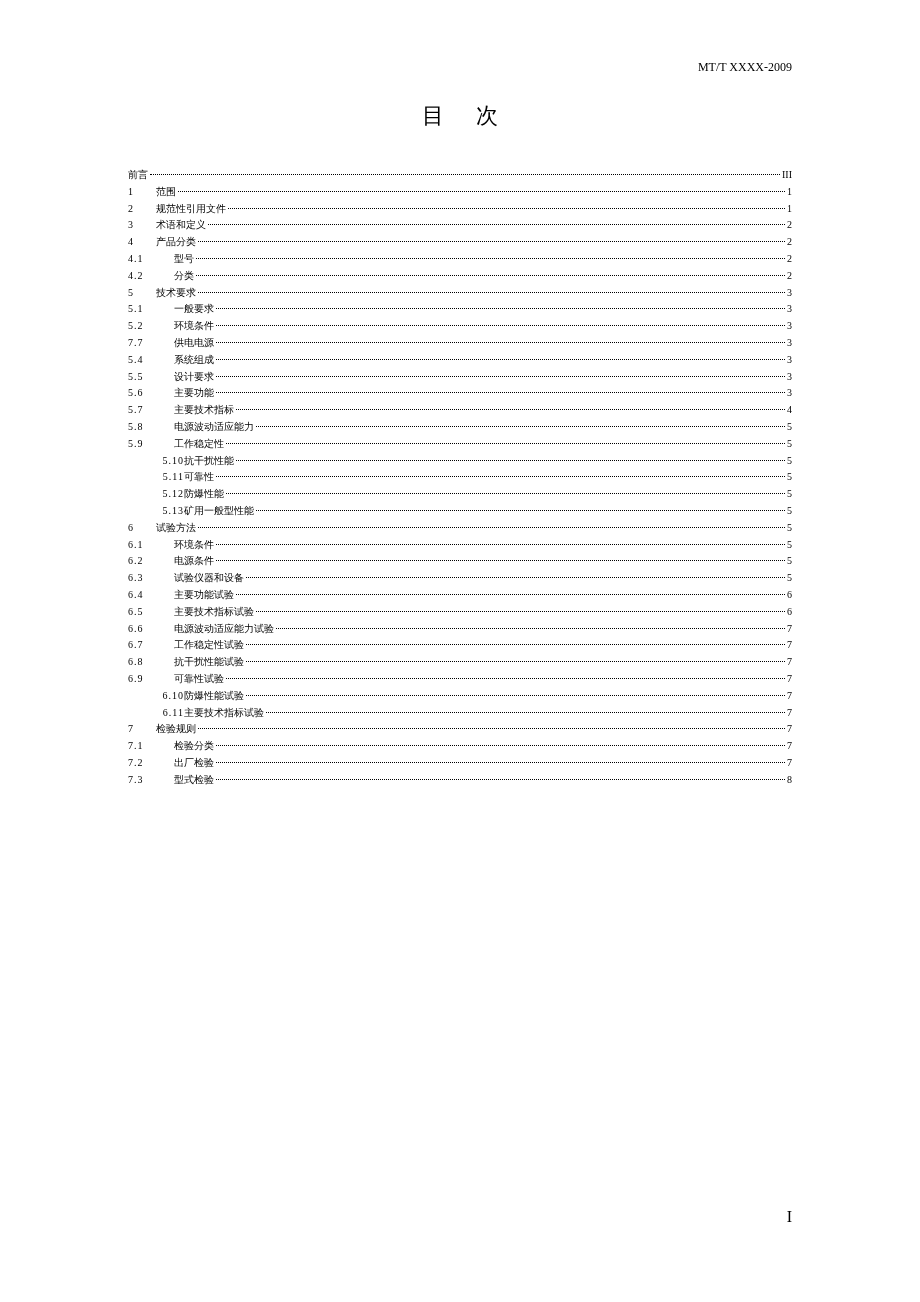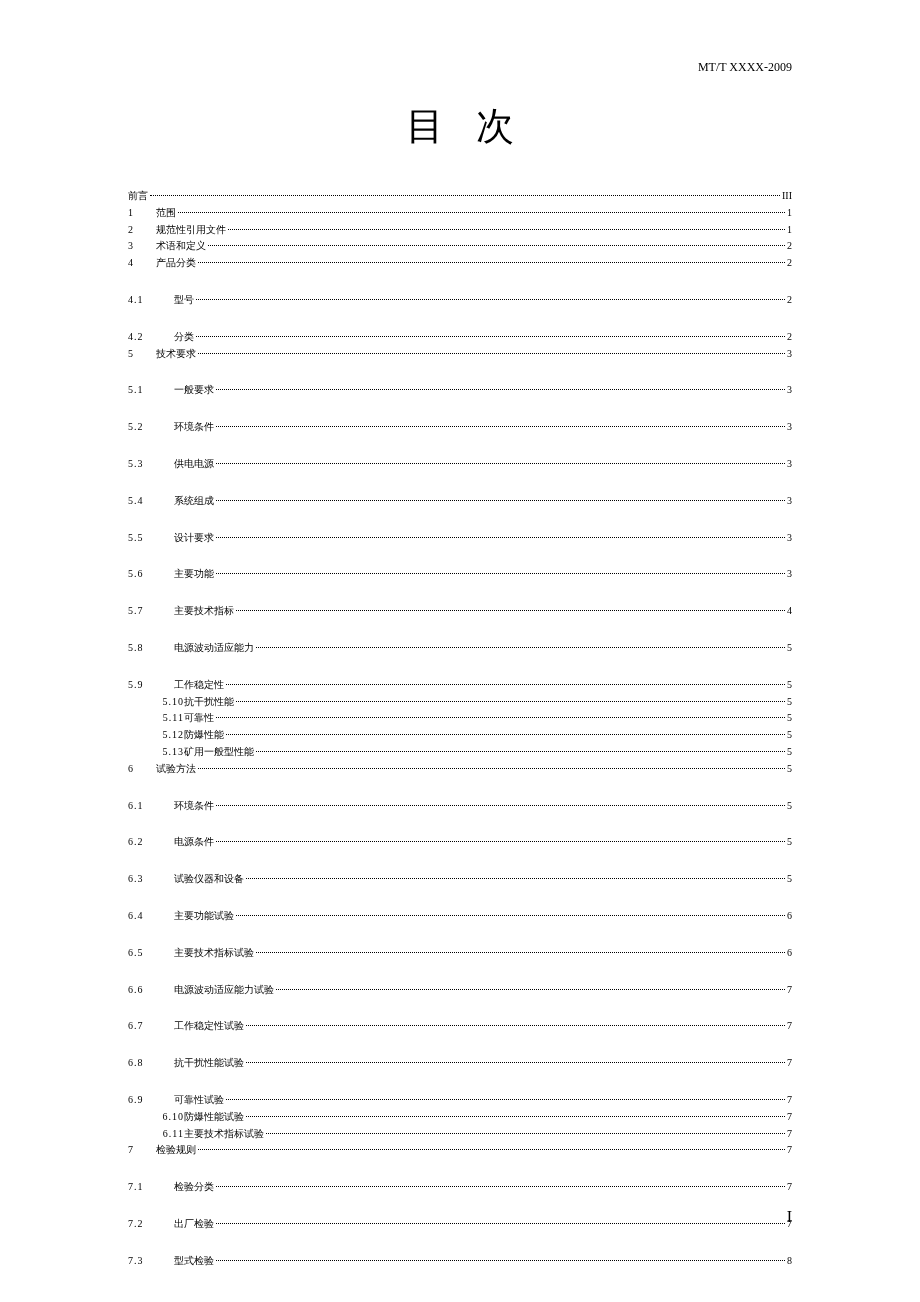--- a/index.html
+++ b/index.html
@@ -15,21 +15,21 @@
       padding: 60px 128px 40px 128px;
     }
     .header-id {
       text-align: right;
       font-size: 12px;
       font-family: "Times New Roman", serif;
       margin-bottom: 26px;
     }
     .title {
       text-align: center;
-      font-size: 38px;
+      font-size: 22px;
       letter-spacing: 32px;
       margin-bottom: 36px;
       font-weight: normal;
       padding-left: 32px;
     }
     .toc {
       font-size: 10px;
     }
     .toc-row {
       display: flex;
@@ -55,21 +55,21 @@
       font-family: "Times New Roman", SimSun, serif;
     }
     .footer-roman {
       position: absolute;
       right: 128px;
       bottom: 76px;
       font-family: "Times New Roman", serif;
       font-size: 16px;
     }
     .num-w1 { display:inline-block; min-width: 28px; }
-    .num-w2 { display:inline-block; min-width: 46px; margin-top: 20px; }
+    .num-w2 { display:inline-block; min-width: 46px; }
     .num-w3 { display:inline-block; min-width: 56px; text-align: right; }
     .toc-row[data-indent="l1"] .toc-label { margin-left: 0px; }
   </style>
 </head>
 <body>
 
 <div class="page">
   <div class="header-id">MT/T XXXX-2009</div>
   <div class="title">目次</div>
   <div class="toc" id="toc">
@@ -126,21 +126,21 @@
         <span class="toc-dots"></span>
         <span class="toc-page">3</span>
       </div>
       <div class="toc-row" data-indent="l2">
         <span class="toc-num num-w2">5.2</span>
         <span class="toc-label">环境条件</span>
         <span class="toc-dots"></span>
         <span class="toc-page">3</span>
       </div>
       <div class="toc-row" data-indent="l2">
-        <span class="toc-num num-w2">5.3</span>
+        <span class="toc-num num-w2">7.7</span>
         <span class="toc-label">供电电源</span>
         <span class="toc-dots"></span>
         <span class="toc-page">3</span>
       </div>
       <div class="toc-row" data-indent="l2">
         <span class="toc-num num-w2">5.4</span>
         <span class="toc-label">系统组成</span>
         <span class="toc-dots"></span>
         <span class="toc-page">3</span>
       </div>

